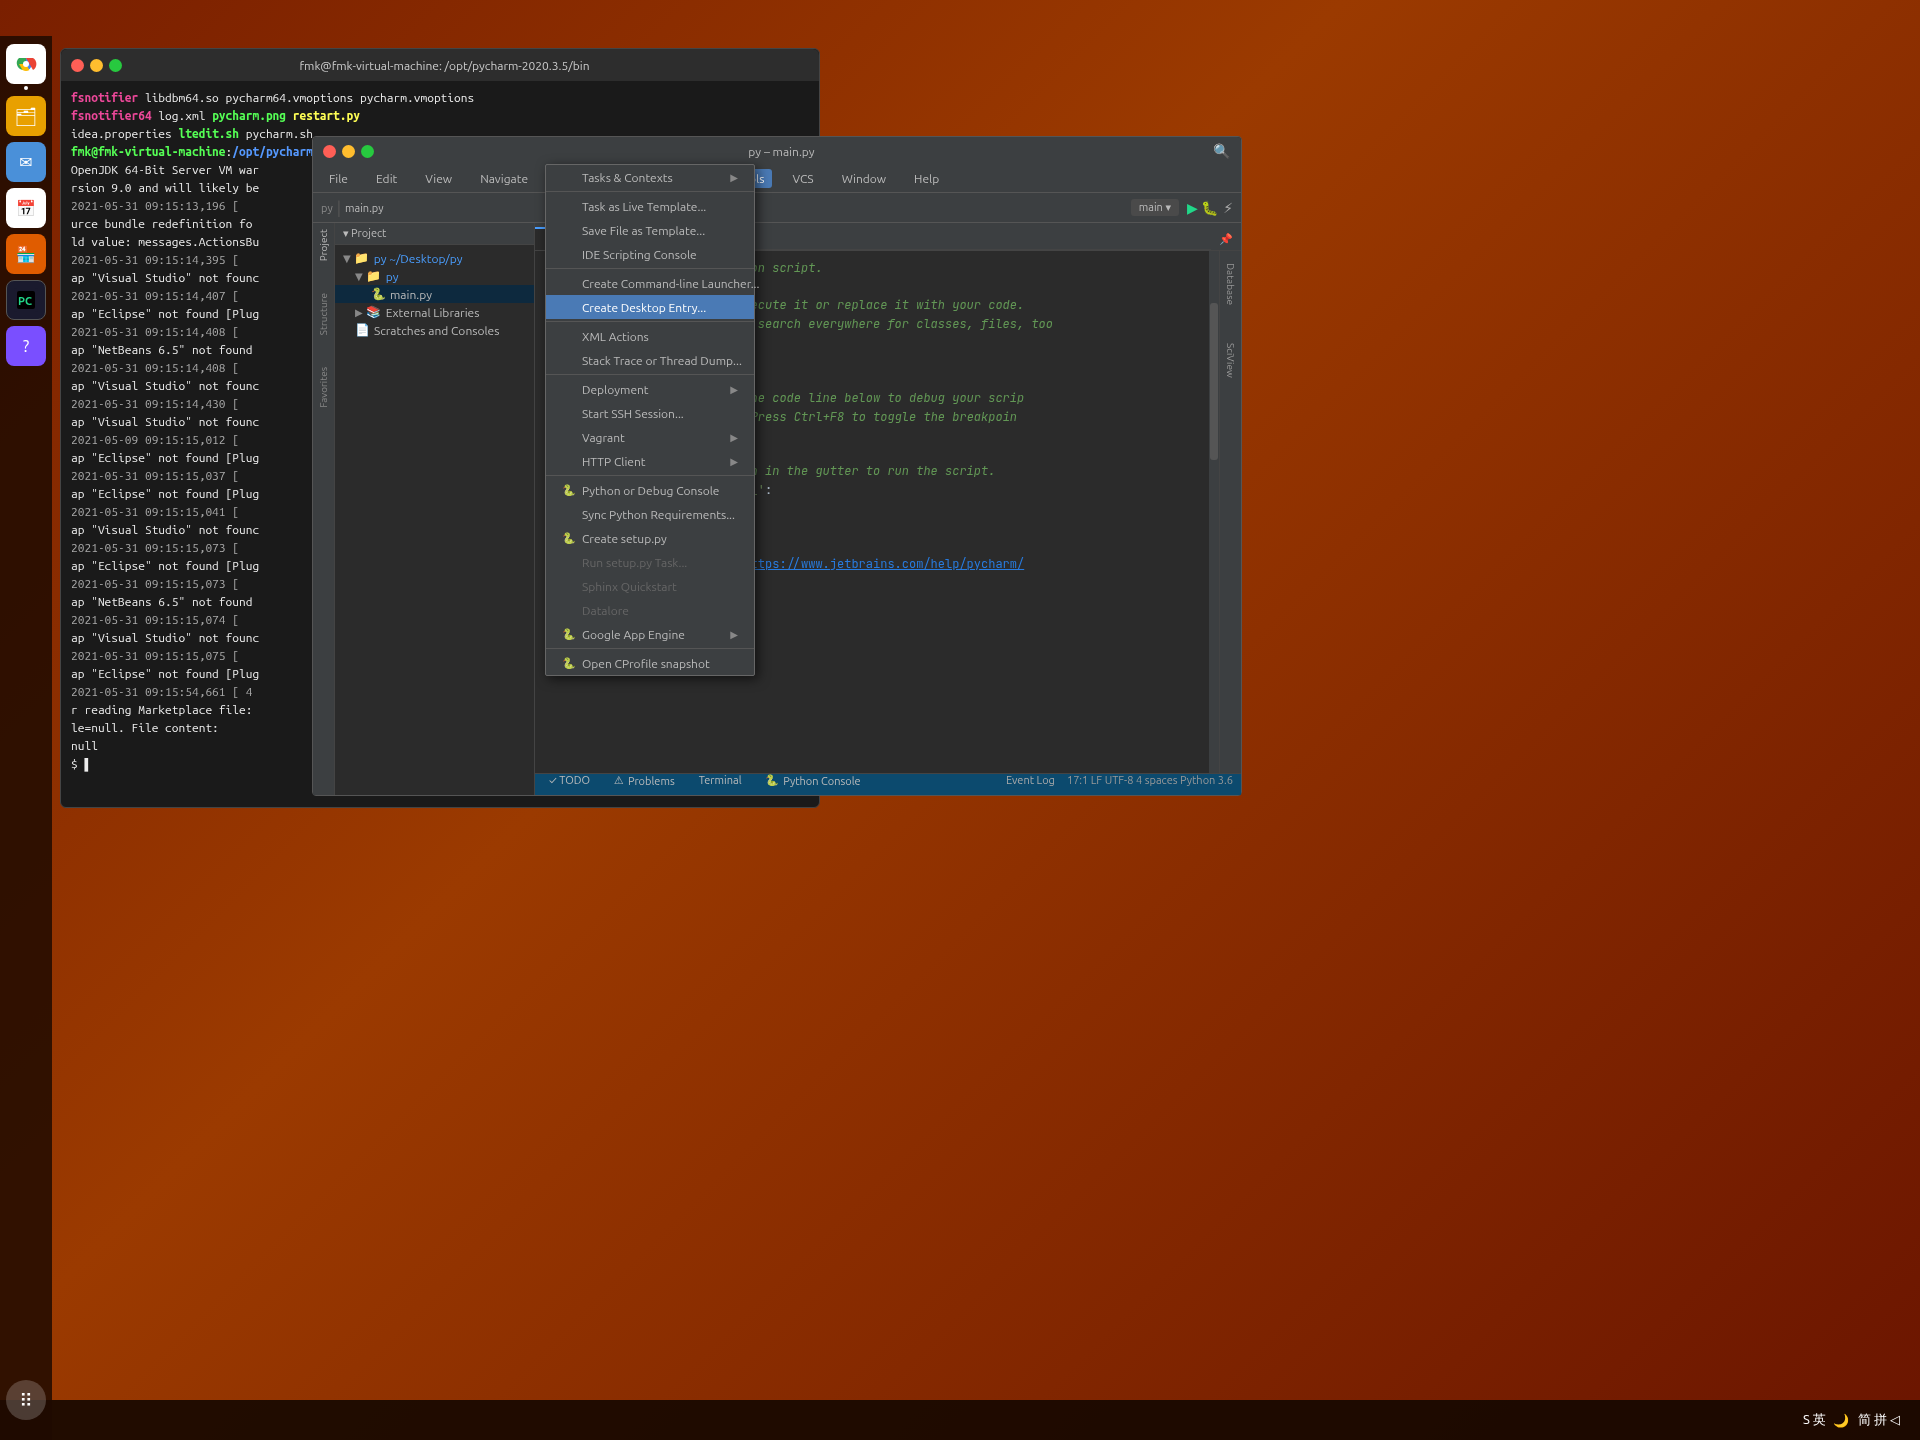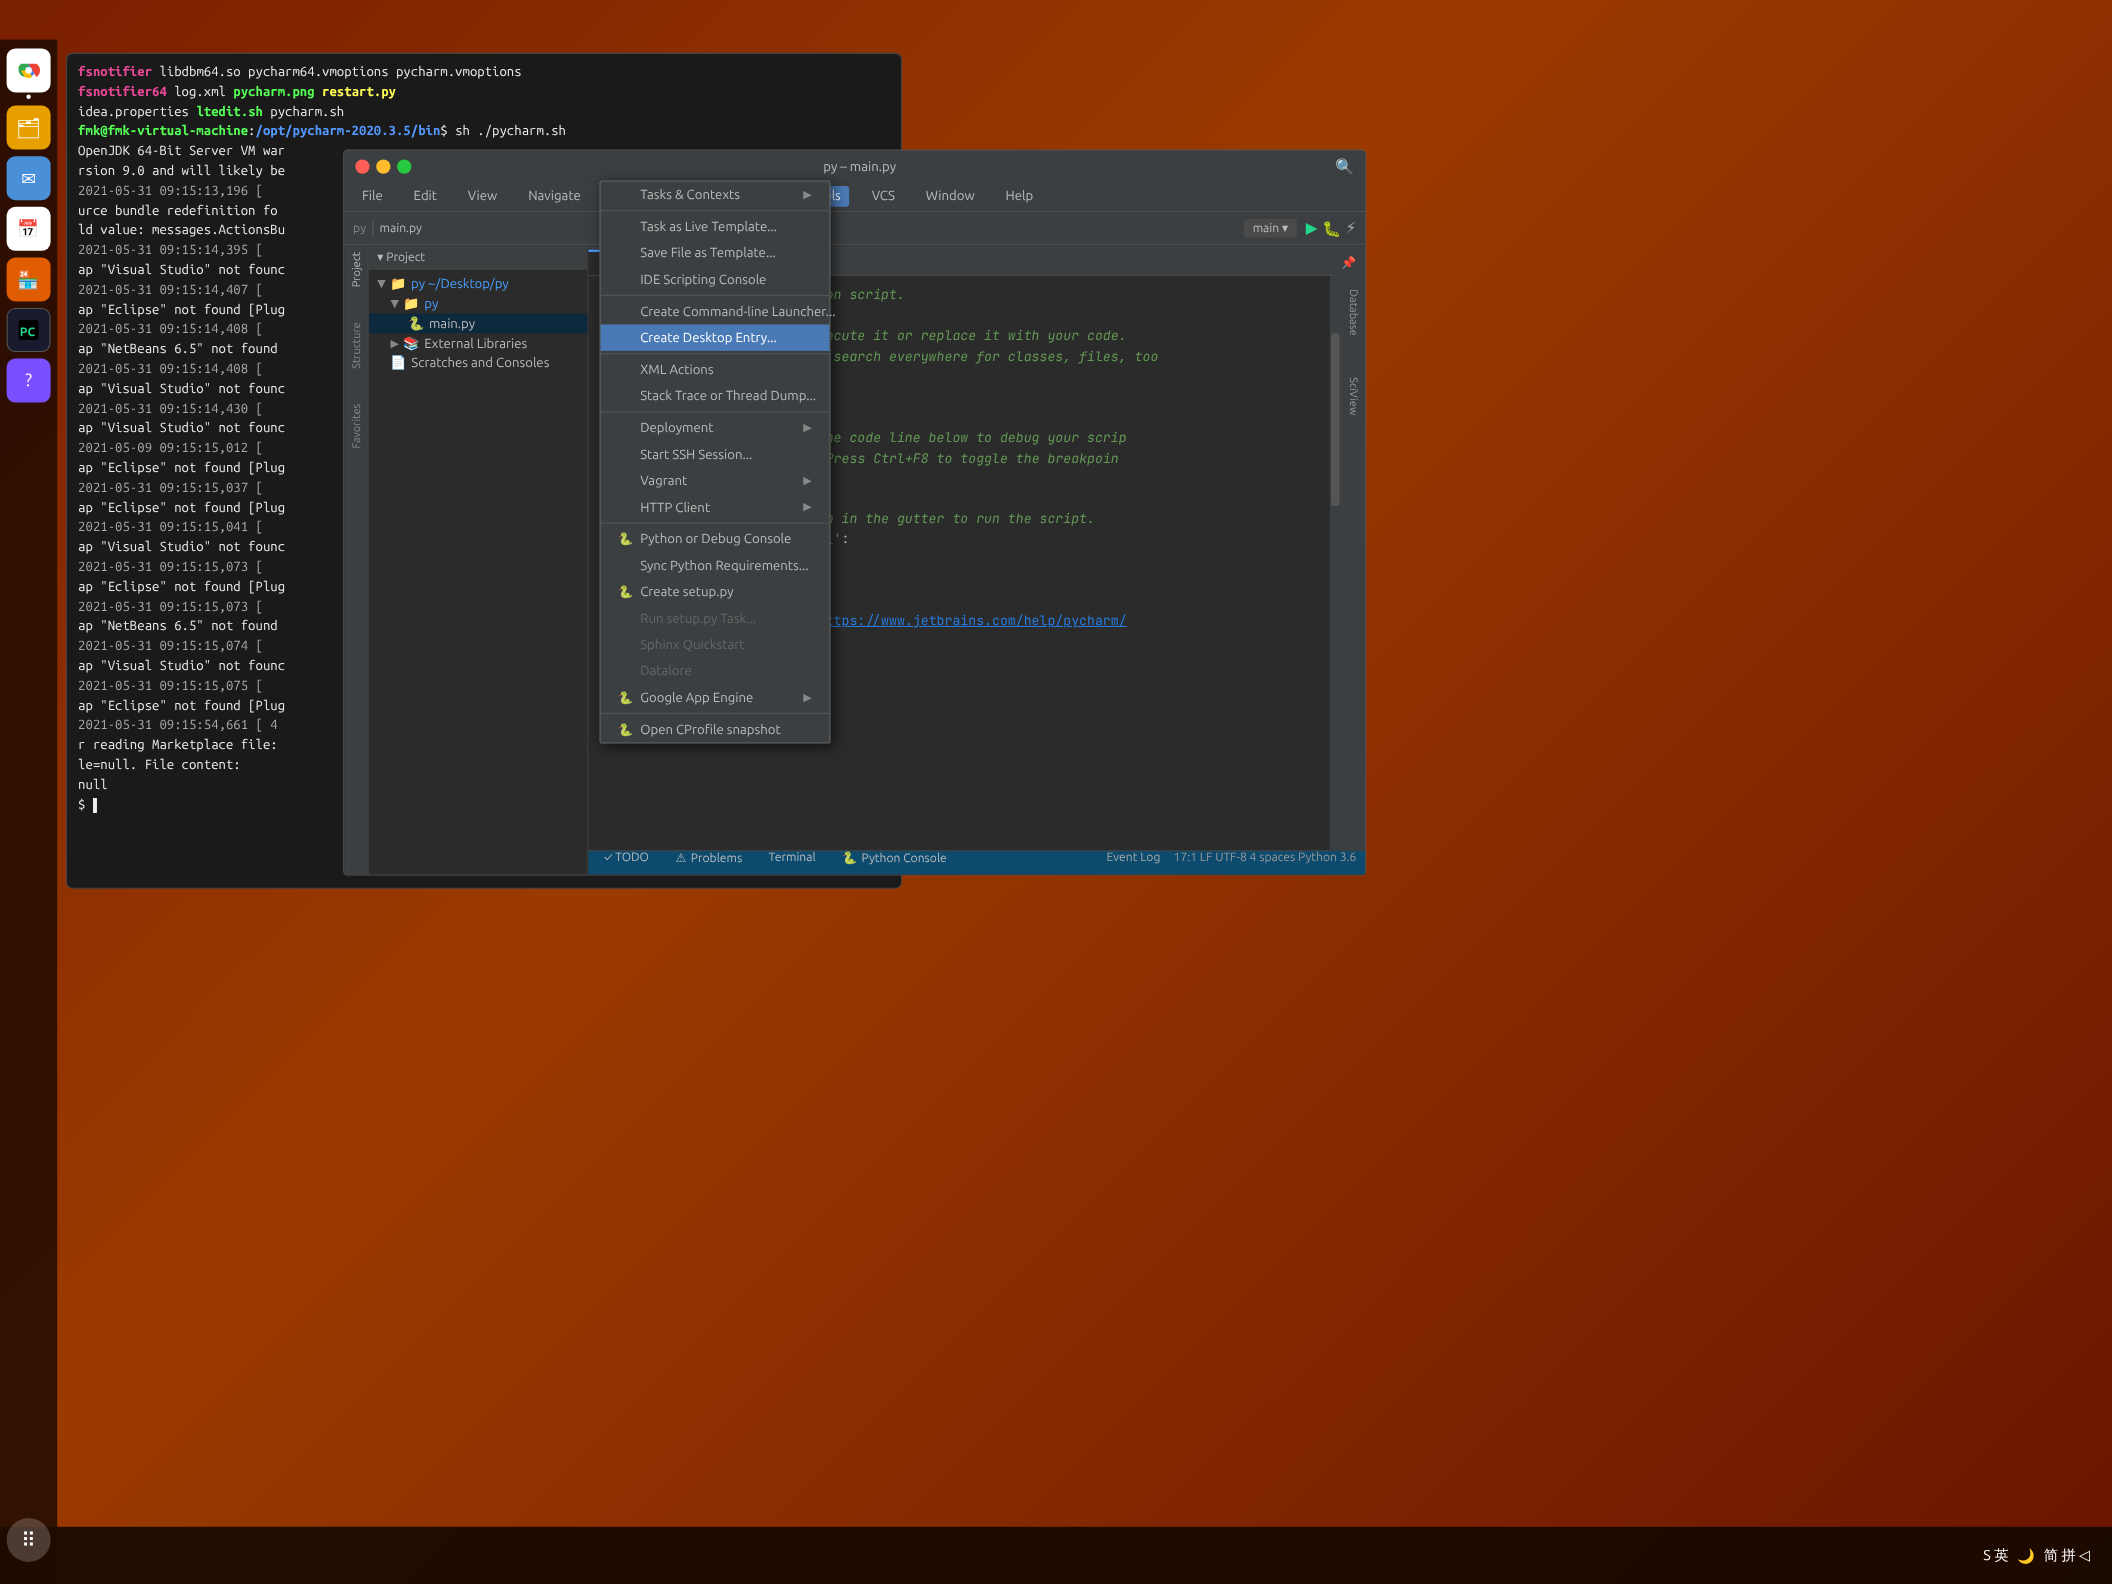--- a/index.html
+++ b/index.html
@@ -434,21 +434,21 @@
       color: #999;
       padding: 8px 3px;
       cursor: pointer;
       white-space: nowrap;
     }
 
     
     .bottom-bar {
       position: absolute;
       bottom: 0; left: 0; right: 0;
-      height: 52px;
+      height: 40px;
       background: rgba(20, 8, 0, 0.9);
       display: flex;
       align-items: center;
       justify-content: flex-end;
       padding: 0 20px;
     }
     .bottom-tray {
       display: flex;
       align-items: center;
       gap: 8px;
@@ -486,20 +486,29 @@
         <text x="4" y="17" font-size="11" fill="#21d789" font-weight="bold">PC</text>
       </svg>
     </div>
     <div class="taskbar-icon help" style="background:#7a4fff;color:#fff;font-size:16px;">?</div>
     <div class="taskbar-bottom">
       <div class="taskbar-apps-icon">⠿</div>
     </div>
   </div>
 
   <div class="terminal-window">
+    <div class="terminal-titlebar">
+      <div class="win-buttons">
+        <div class="win-btn close"></div>
+        <div class="win-btn min"></div>
+        <div class="win-btn max"></div>
+      </div>
+      <div class="terminal-title">fmk@fmk-virtual-machine: /opt/pycharm-2020.3.5/bin</div>
+      <div style="width:42px"></div>
+    </div>
     <div class="terminal-content">
       <div>
         <span class="t-cyan">fsnotifier</span><span class="t-white">          libdbm64.so   pycharm64.vmoptions   pycharm.vmoptions</span>
       </div>
       <div>
         <span class="t-cyan">fsnotifier64</span><span class="t-white">        log.xml       </span><span class="t-green">pycharm.png</span><span class="t-white">           </span><span class="t-yellow">restart.py</span>
       </div>
       <div>
         <span class="t-white">idea.properties   </span><span class="t-green">ltedit.sh</span><span class="t-white">        pycharm.sh</span>
       </div>

